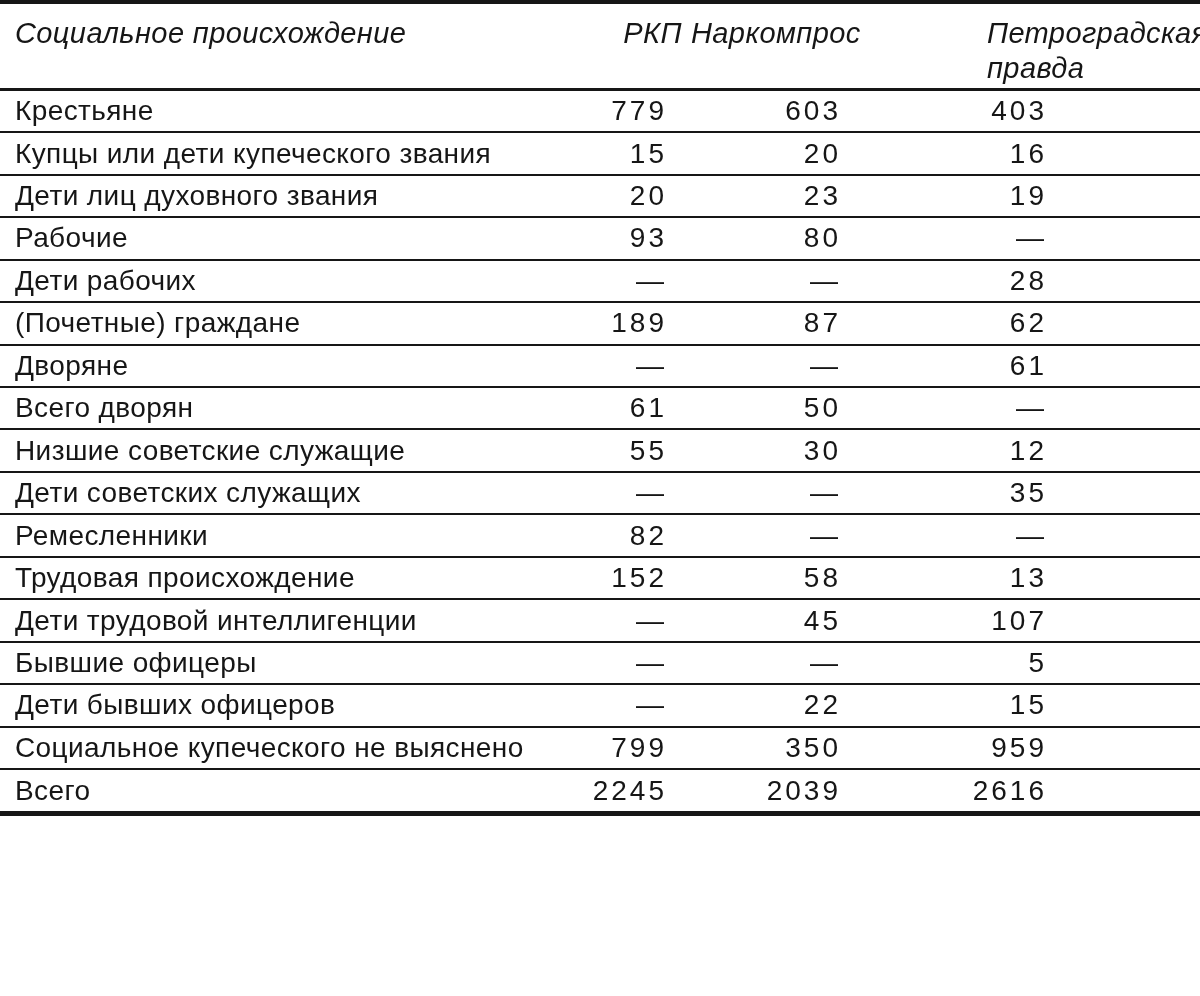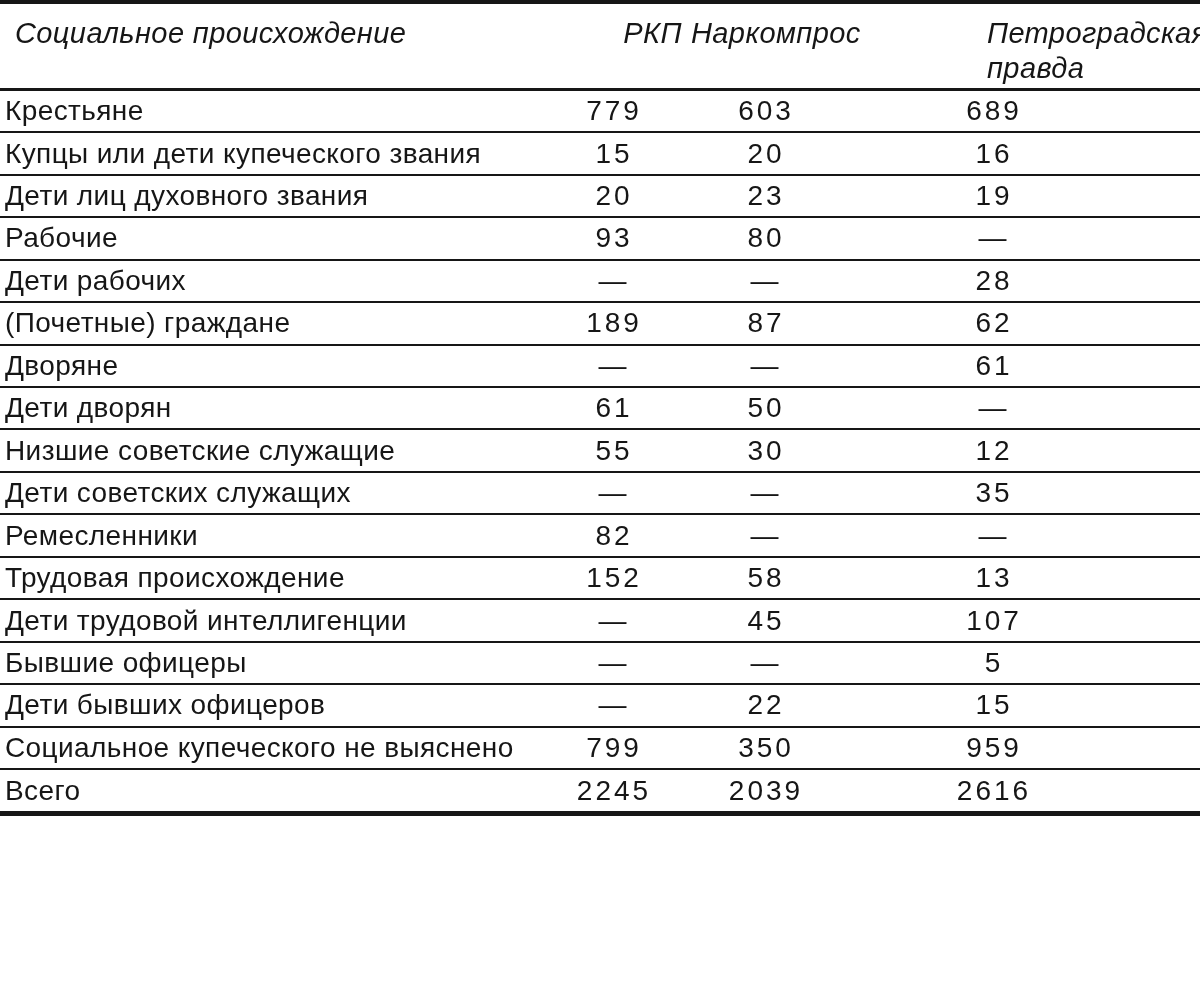--- a/index.html
+++ b/index.html
@@ -57,25 +57,25 @@
     border-bottom: none;
   }
   tbody td {
     font-size: 28px;
     vertical-align: middle;
     white-space: nowrap;
     overflow: hidden;
   }
   td.c-label {
     text-align: left;
-    padding-left: 5px;
+    padding-left: 15px;
     letter-spacing: 0.4px;
   }
   td.c-num {
-    text-align: center;
+    text-align: right;
     letter-spacing: 3px;
     font-variant-numeric: oldstyle-nums;
     font-feature-settings: "onum" 1;
   }
   td.c-rkp   { padding-right: 23px;  }
   td.c-nark  { padding-right: 99px;  }
   td.c-petro { padding-right: 153px; }
 </style>
 </head>
 <body>
@@ -93,21 +93,21 @@
       <th class="h-rkp">РКП</th>
       <th class="h-nark">Наркомпрос</th>
       <th class="h-petro">Петроградская правда</th>
     </tr>
   </thead>
   <tbody>
     <tr>
       <td class="c-label">Крестьяне</td>
       <td class="c-num c-rkp">779</td>
       <td class="c-num c-nark">603</td>
-      <td class="c-num c-petro">689</td>
+      <td class="c-num c-petro">403</td>
     </tr>
     <tr>
       <td class="c-label">Купцы или дети купеческого звания</td>
       <td class="c-num c-rkp">15</td>
       <td class="c-num c-nark">20</td>
       <td class="c-num c-petro">16</td>
     </tr>
     <tr>
       <td class="c-label">Дети лиц духовного звания</td>
       <td class="c-num c-rkp">20</td>
@@ -132,21 +132,21 @@
       <td class="c-num c-nark">87</td>
       <td class="c-num c-petro">62</td>
     </tr>
     <tr>
       <td class="c-label">Дворяне</td>
       <td class="c-num c-rkp">—</td>
       <td class="c-num c-nark">—</td>
       <td class="c-num c-petro">61</td>
     </tr>
     <tr>
-      <td class="c-label">Дети дворян</td>
+      <td class="c-label">Всего дворян</td>
       <td class="c-num c-rkp">61</td>
       <td class="c-num c-nark">50</td>
       <td class="c-num c-petro">—</td>
     </tr>
     <tr>
       <td class="c-label">Низшие советские служащие</td>
       <td class="c-num c-rkp">55</td>
       <td class="c-num c-nark">30</td>
       <td class="c-num c-petro">12</td>
     </tr>

